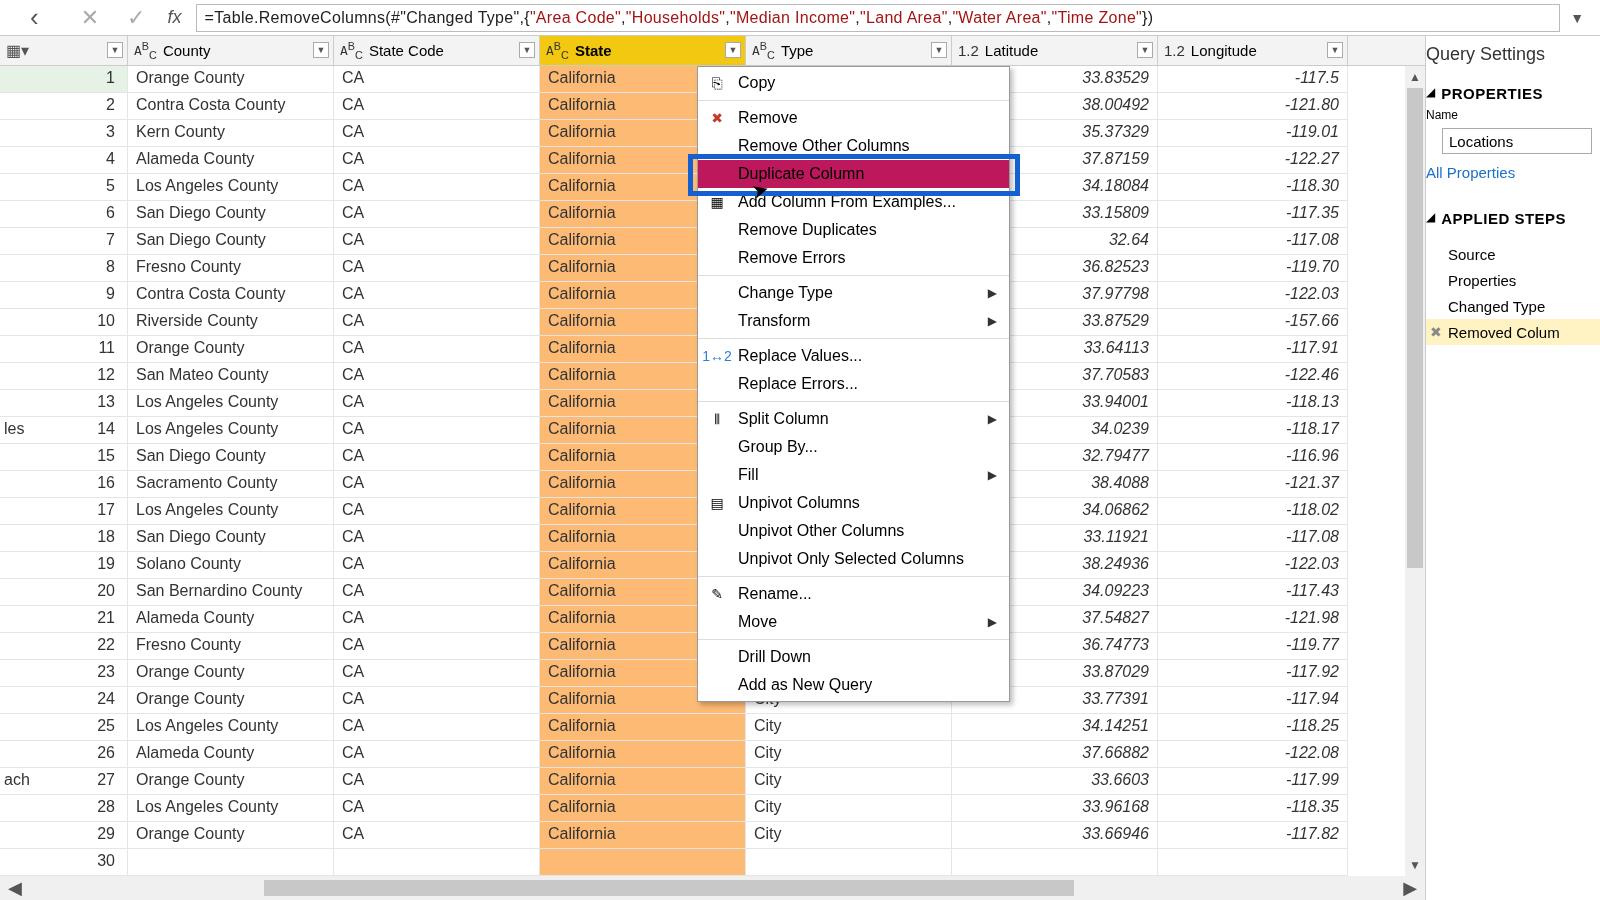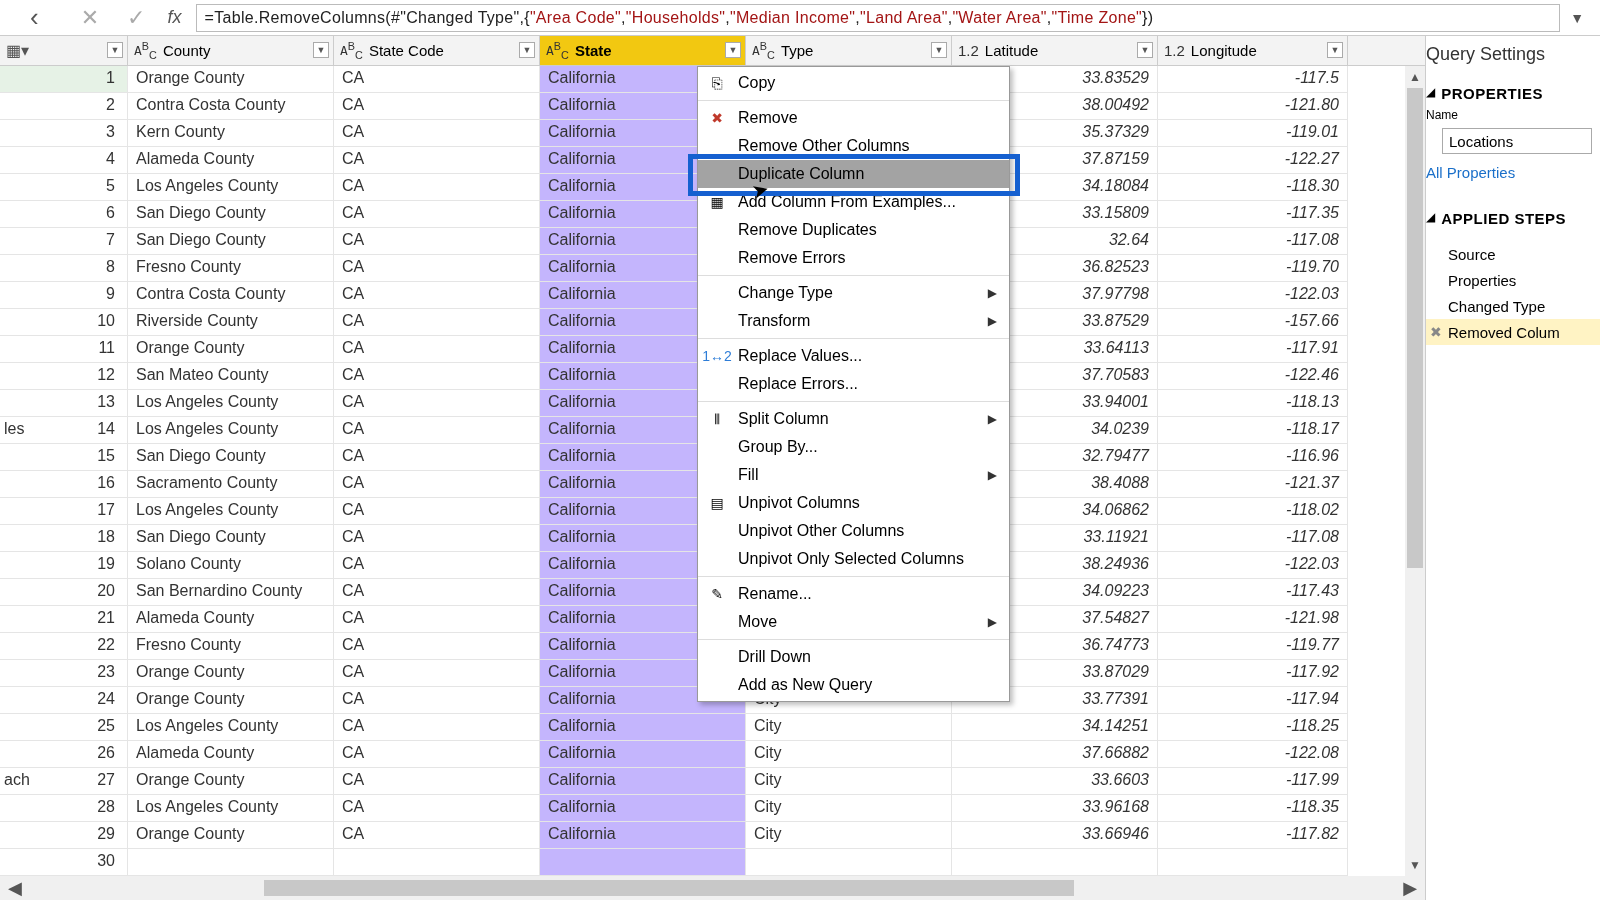--- a/index.html
+++ b/index.html
@@ -33,26 +33,26 @@
 .w-county { width: 206px; } .w-code { width: 206px; } .w-state { width: 206px; } .w-type { width: 206px; } .w-lat { width: 206px; } .w-lon { width: 190px; }
 
 
 .rows { flex:1; overflow: hidden; position:relative;}
 .row { display: flex; height: 27px; font-size: 16px; font-family: Consolas, "Courier New", monospace; color: #333; }
 .cell { border-right: 1px solid #e5e5e5; border-bottom: 1px solid #e5e5e5; padding: 3px 8px; overflow: hidden; white-space: nowrap; }
 .cell.num { text-align: right; font-style: italic; }
 .rownum { width: 128px; text-align: right; padding-right: 12px; background: #fff; position:relative;}
 .rownum .overflow{position:absolute;left:4px;color:#333;}
 .row.sel .rownum { background: #e6f2e6; }
-.row .cell.state { background: #c4b5fd; }
+.row .cell.state { background: #fdba74; }
 
 
 .ctx { position: absolute; left: 697px; top: 66px; width: 313px; background: #fff; border: 1px solid #999; box-shadow: 3px 3px 5px rgba(0,0,0,0.25); font-size: 16px; z-index: 50; padding: 2px 0;}
 .ctx-item { height: 28px; display: flex; align-items: center; padding: 0 14px 0 40px; position: relative; }
-.ctx-item.hover { background: #a3a3a3; }
+.ctx-item.hover { background: #be185d; }
 .ctx-item .sub { position: absolute; right: 12px; font-size: 12px; color: #333; }
 .ctx-item .mi-icon { position: absolute; left: 10px; width: 18px; height: 18px; font-size: 14px; display:flex;align-items:center;justify-content:center;}
 .ctx-sep { height: 1px; background: #ddd; margin: 3px 0; }
 .highlight-box { position: absolute; left: 688px; top: 154px; width: 332px; height: 42px; border: 5px solid #1560d0; z-index: 60; pointer-events: none; }
 .cursor { position: absolute; left: 752px; top: 178px; font-size: 20px; z-index: 70; pointer-events:none; transform: rotate(-15deg);}
 
 
 .vscroll{position:absolute;right:0;top:30px;bottom:24px;width:20px;background:#f0f0f0;display:flex;flex-direction:column;align-items:center;justify-content:space-between;}
 .vscroll .arr{font-size:12px;color:#555;padding:4px;}
 .vscroll .thumb{position:absolute;top:22px;width:16px;height:480px;background:#c8c8c8;left:2px;}

